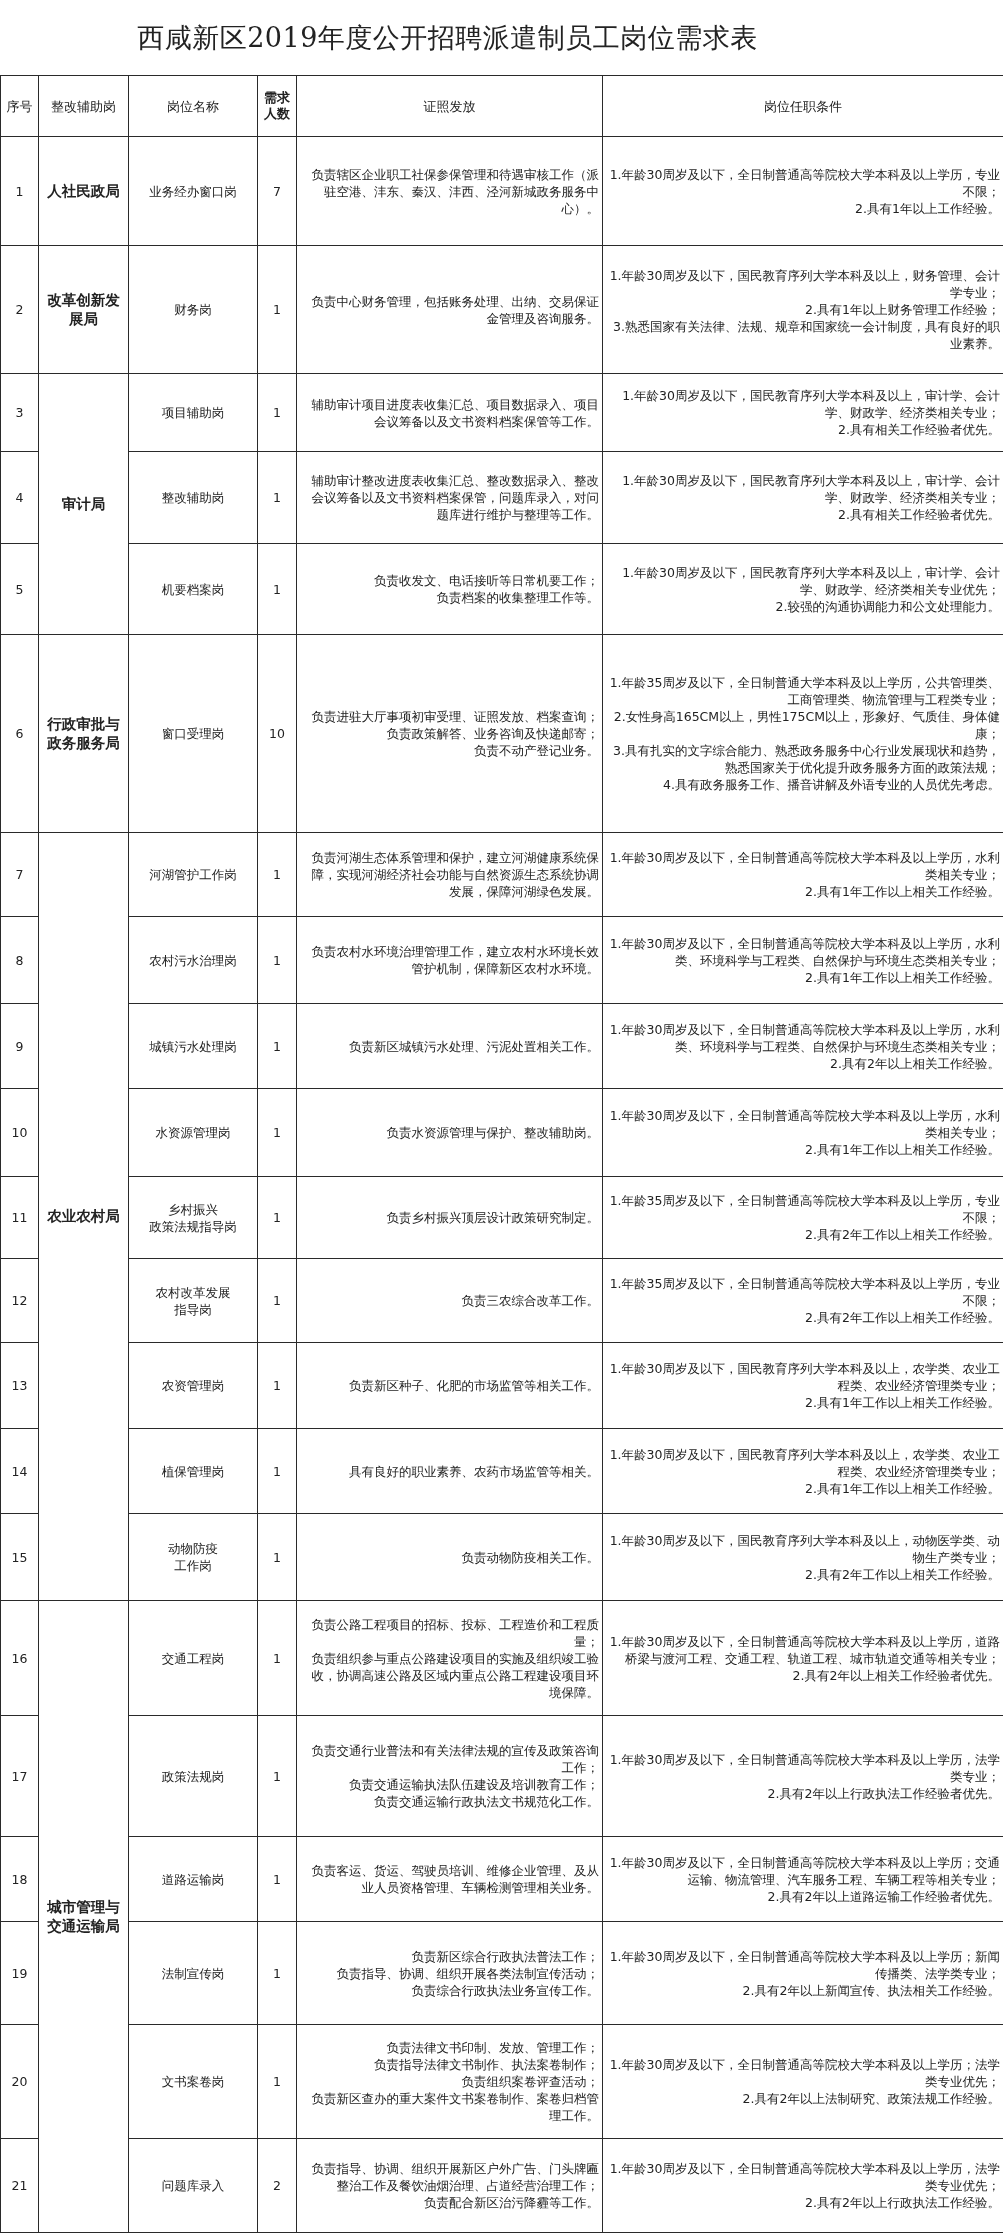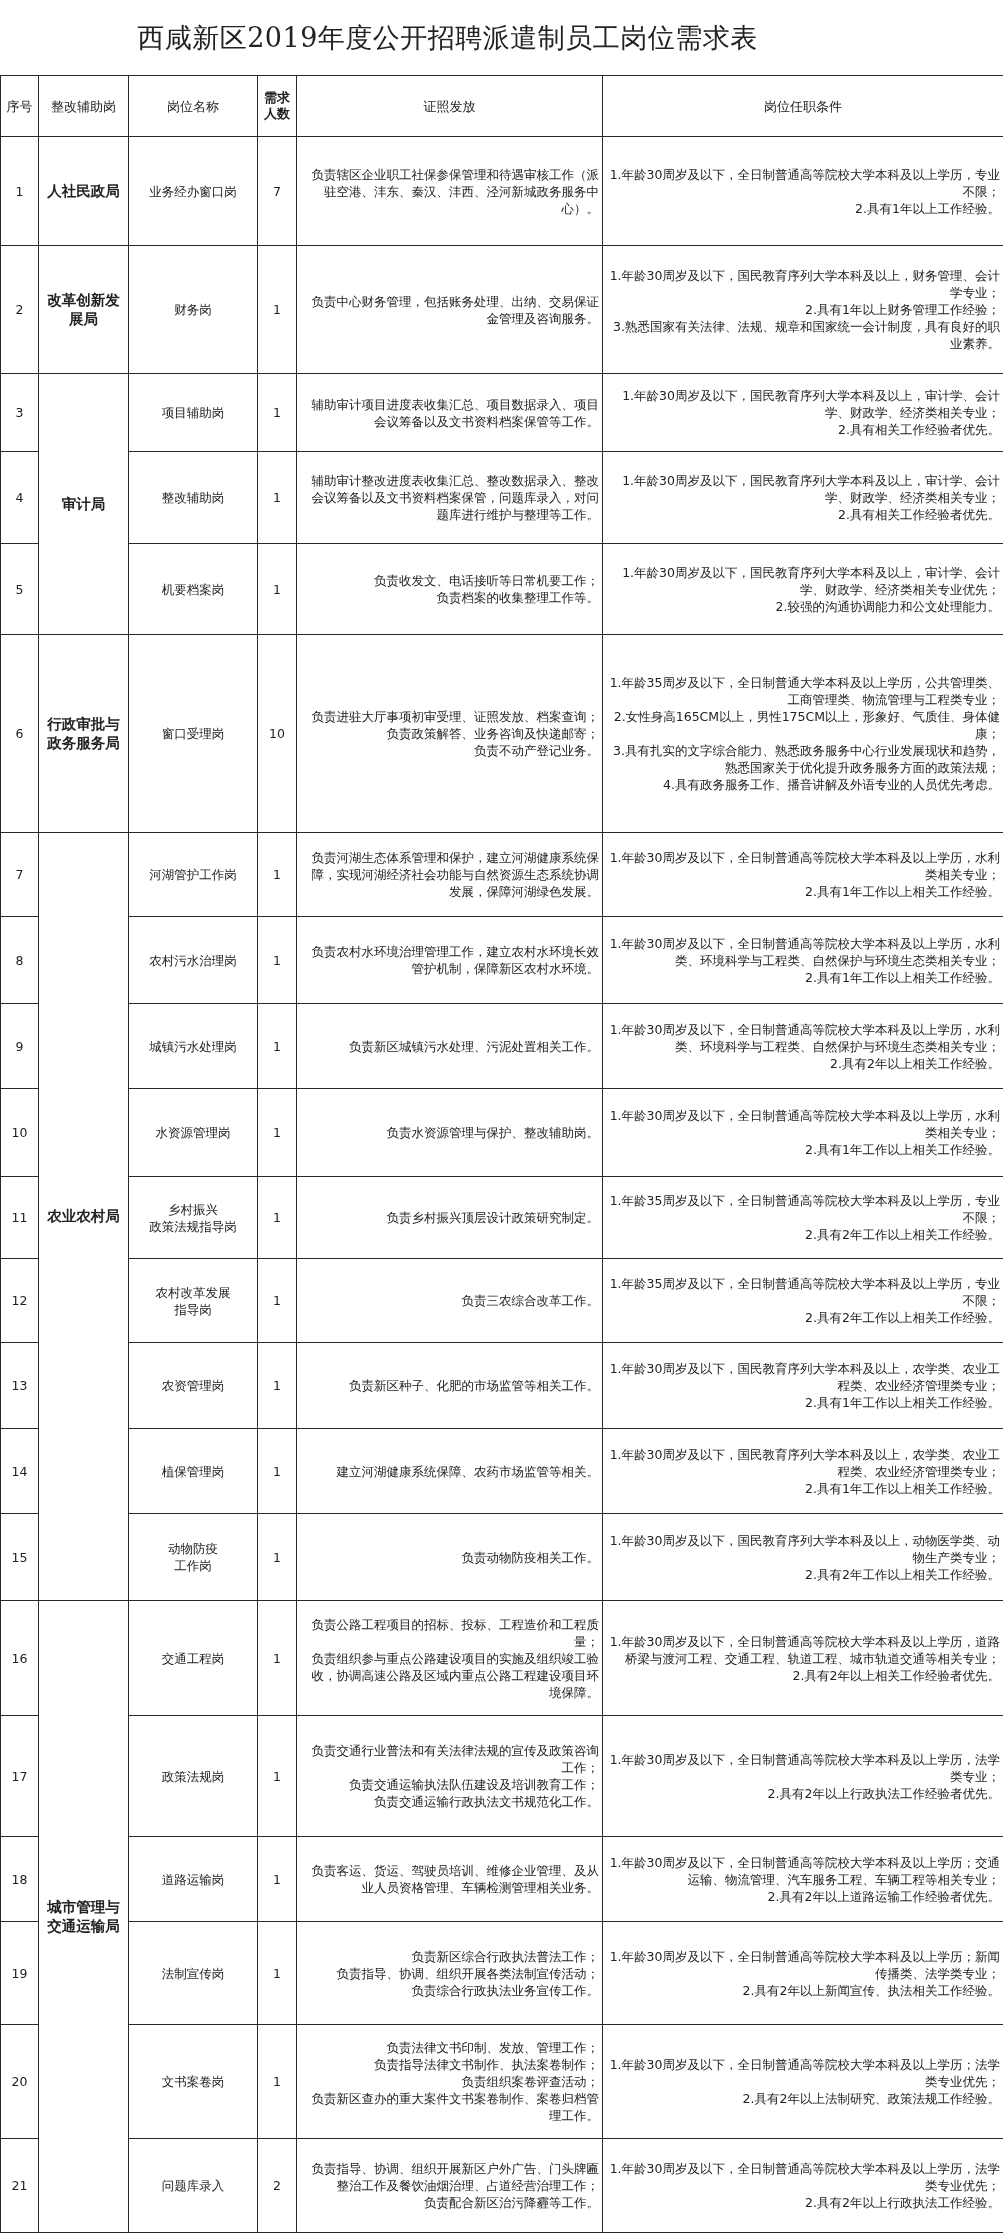--- a/index.html
+++ b/index.html
@@ -155,21 +155,21 @@
       <td class="c">农资管理岗</td>
       <td class="c">1</td>
       <td class="l">负责新区种子、化肥的市场监管等相关工作。</td>
       <td class="l">1.年龄30周岁及以下，国民教育序列大学本科及以上，农学类、农业工程类、农业经济管理类专业；
 2.具有1年工作以上相关工作经验。</td>
     </tr>
     <tr style="height:85px">
       <td class="c">14</td>
       <td class="c">植保管理岗</td>
       <td class="c">1</td>
-      <td class="l">建立河湖健康系统保障、农药市场监管等相关。</td>
+      <td class="l">具有良好的职业素养、农药市场监管等相关。</td>
       <td class="l">1.年龄30周岁及以下，国民教育序列大学本科及以上，农学类、农业工程类、农业经济管理类专业；
 2.具有1年工作以上相关工作经验。</td>
     </tr>
     <tr style="height:87px">
       <td class="c">15</td>
       <td class="c" style="white-space:pre-line">动物防疫
 工作岗</td>
       <td class="c">1</td>
       <td class="l">负责动物防疫相关工作。</td>
       <td class="l">1.年龄30周岁及以下，国民教育序列大学本科及以上，动物医学类、动物生产类专业；

